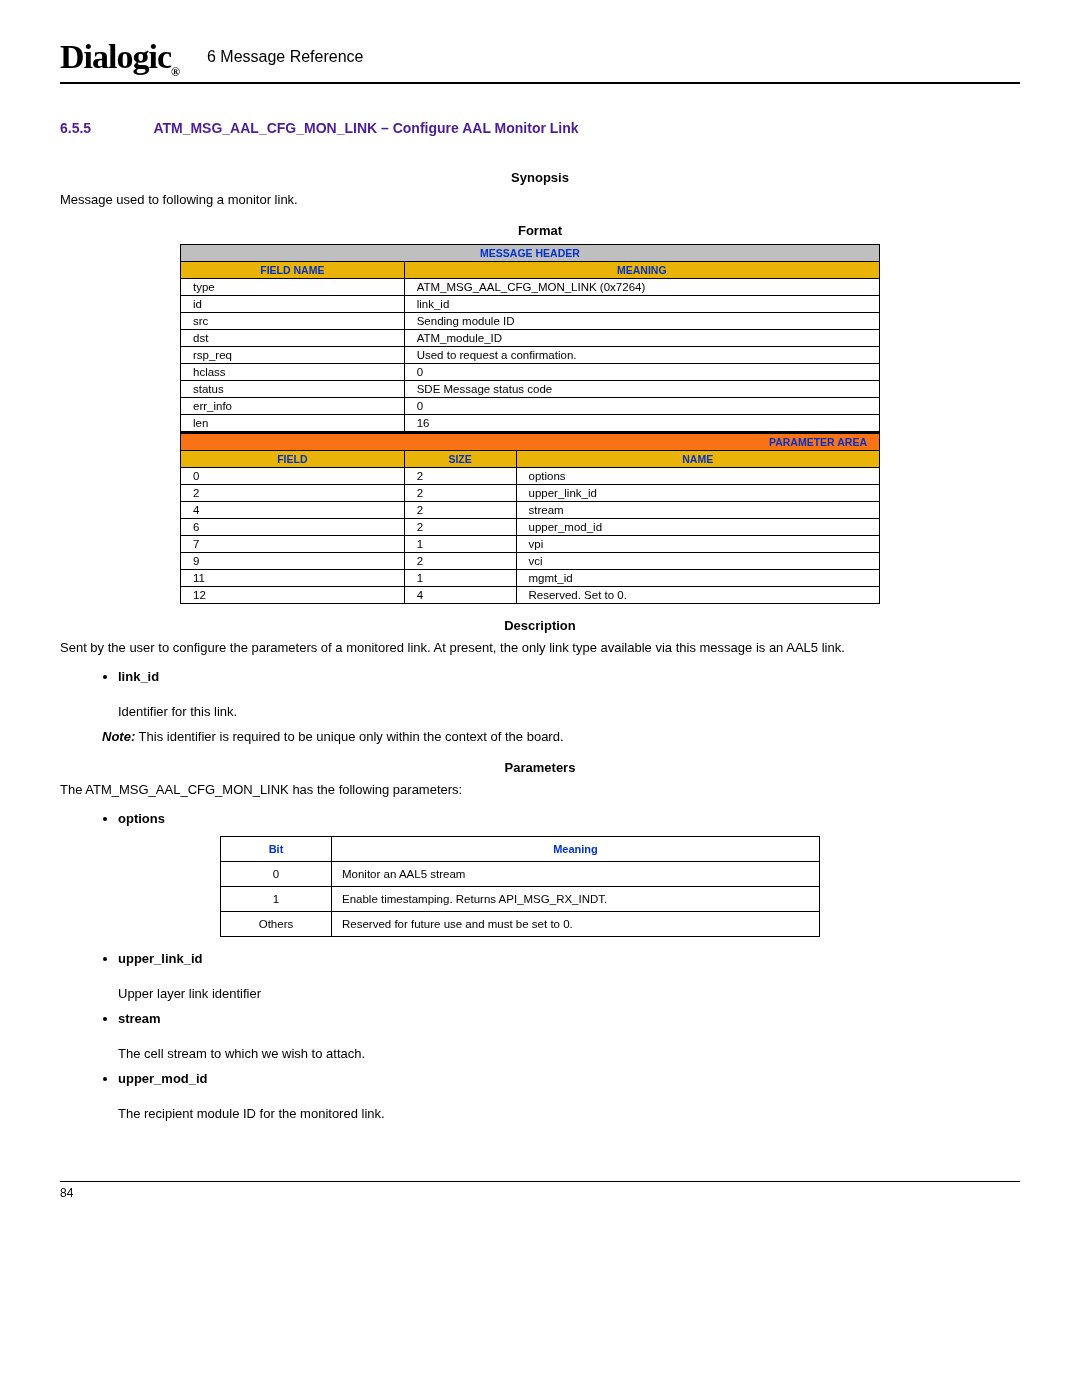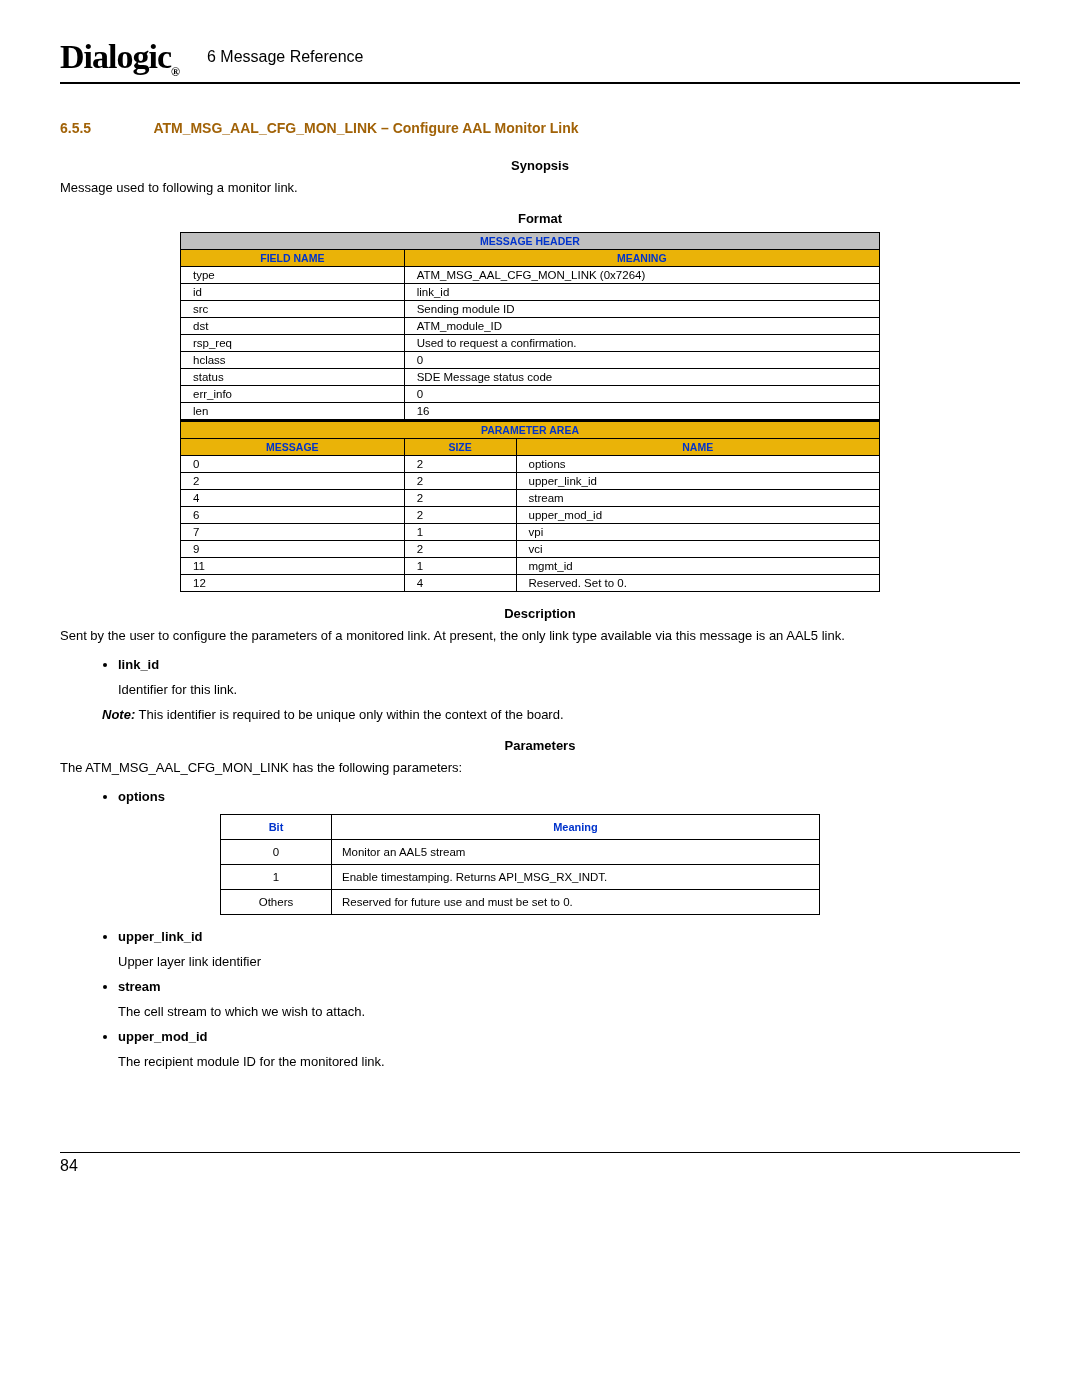--- a/index.html
+++ b/index.html
@@ -29,24 +29,24 @@
   }
   .logo .reg {
     font-size: 12px;
     vertical-align: sub;
   }
   .header-text {
     font-size: 16px;
     margin-bottom: 4px;
   }
   .section-heading {
-    color: #a16207;
+    color: #4c1d95;
     font-weight: bold;
     font-size: 14px;
-    margin-bottom: 22px;
+    margin-bottom: 34px;
   }
   .section-heading .num {
     display: inline-block;
     width: 90px;
   }
   .subhead {
     font-weight: bold;
     margin-top: 14px;
     margin-bottom: 6px;
     font-size: 13px;
@@ -75,25 +75,25 @@
   }
   table.fmt .hdr-row-center th {
     background: #bfbfbf;
     color: #0033cc;
     font-size: 10.5px;
     font-weight: bold;
     text-align: center;
   }
   table.fmt .section-divider th {
     border-top: 3px solid #000;
-    background: #eab308;
+    background: #f97316;
     color: #0033cc;
     font-size: 10.5px;
     font-weight: bold;
-    text-align: center;
+    text-align: right;
   }
   table.opts {
     border-collapse: collapse;
     width: 600px;
     margin: 8px 0 14px 160px;
     font-size: 11.5px;
   }
   table.opts th, table.opts td {
     border: 1px solid #000;
     padding: 6px 10px;
@@ -105,28 +105,28 @@
     font-weight: bold;
   }
   table.opts td.bitcol { text-align: center; width: 90px; }
   ul.params {
     list-style: disc;
     padding-left: 58px;
     margin: 6px 0;
   }
   ul.params li { margin-bottom: 10px; }
   ul.params .pname { font-weight: bold; display: block; }
-  ul.params .pdesc { display: block; margin-top: 10px; }
+  ul.params .pdesc { display: block; margin-top: 20px; }
   .note { margin: 10px 0 16px 42px; }
   .note-label { font-style: italic; font-weight: bold; }
   .footer {
     border-top: 1px solid #000;
-    margin-top: 83px;
+    margin-top: 60px;
     padding-top: 4px;
-    font-size: 16px;
+    font-size: 12px;
   }
 </style>
 </head>
 <body>
 
 <div class="header-row">
   <div class="logo">
     <span>Dialogic</span><span class="reg">®</span>
   </div>
   <div class="header-text">6 Message Reference</div>
@@ -184,21 +184,21 @@
         <td colspan="2">0</td>
       </tr>
   <tr>
         <td>len</td>
         <td colspan="2">16</td>
       </tr>
   <tr class="section-divider">
         <th colspan="3">PARAMETER AREA</th>
       </tr>
   <tr class="hdr-row">
-    <th style="width:16%;text-align:center">MESSAGE</th>
+    <th style="width:16%;text-align:center">FIELD</th>
     <th style="width:16%;text-align:center">SIZE</th>
     <th style="text-align:center">NAME</th>
   </tr>
   <tr>
         <td>0</td>
         <td>2</td>
         <td>options</td>
       </tr>
   <tr>
         <td>2</td>

